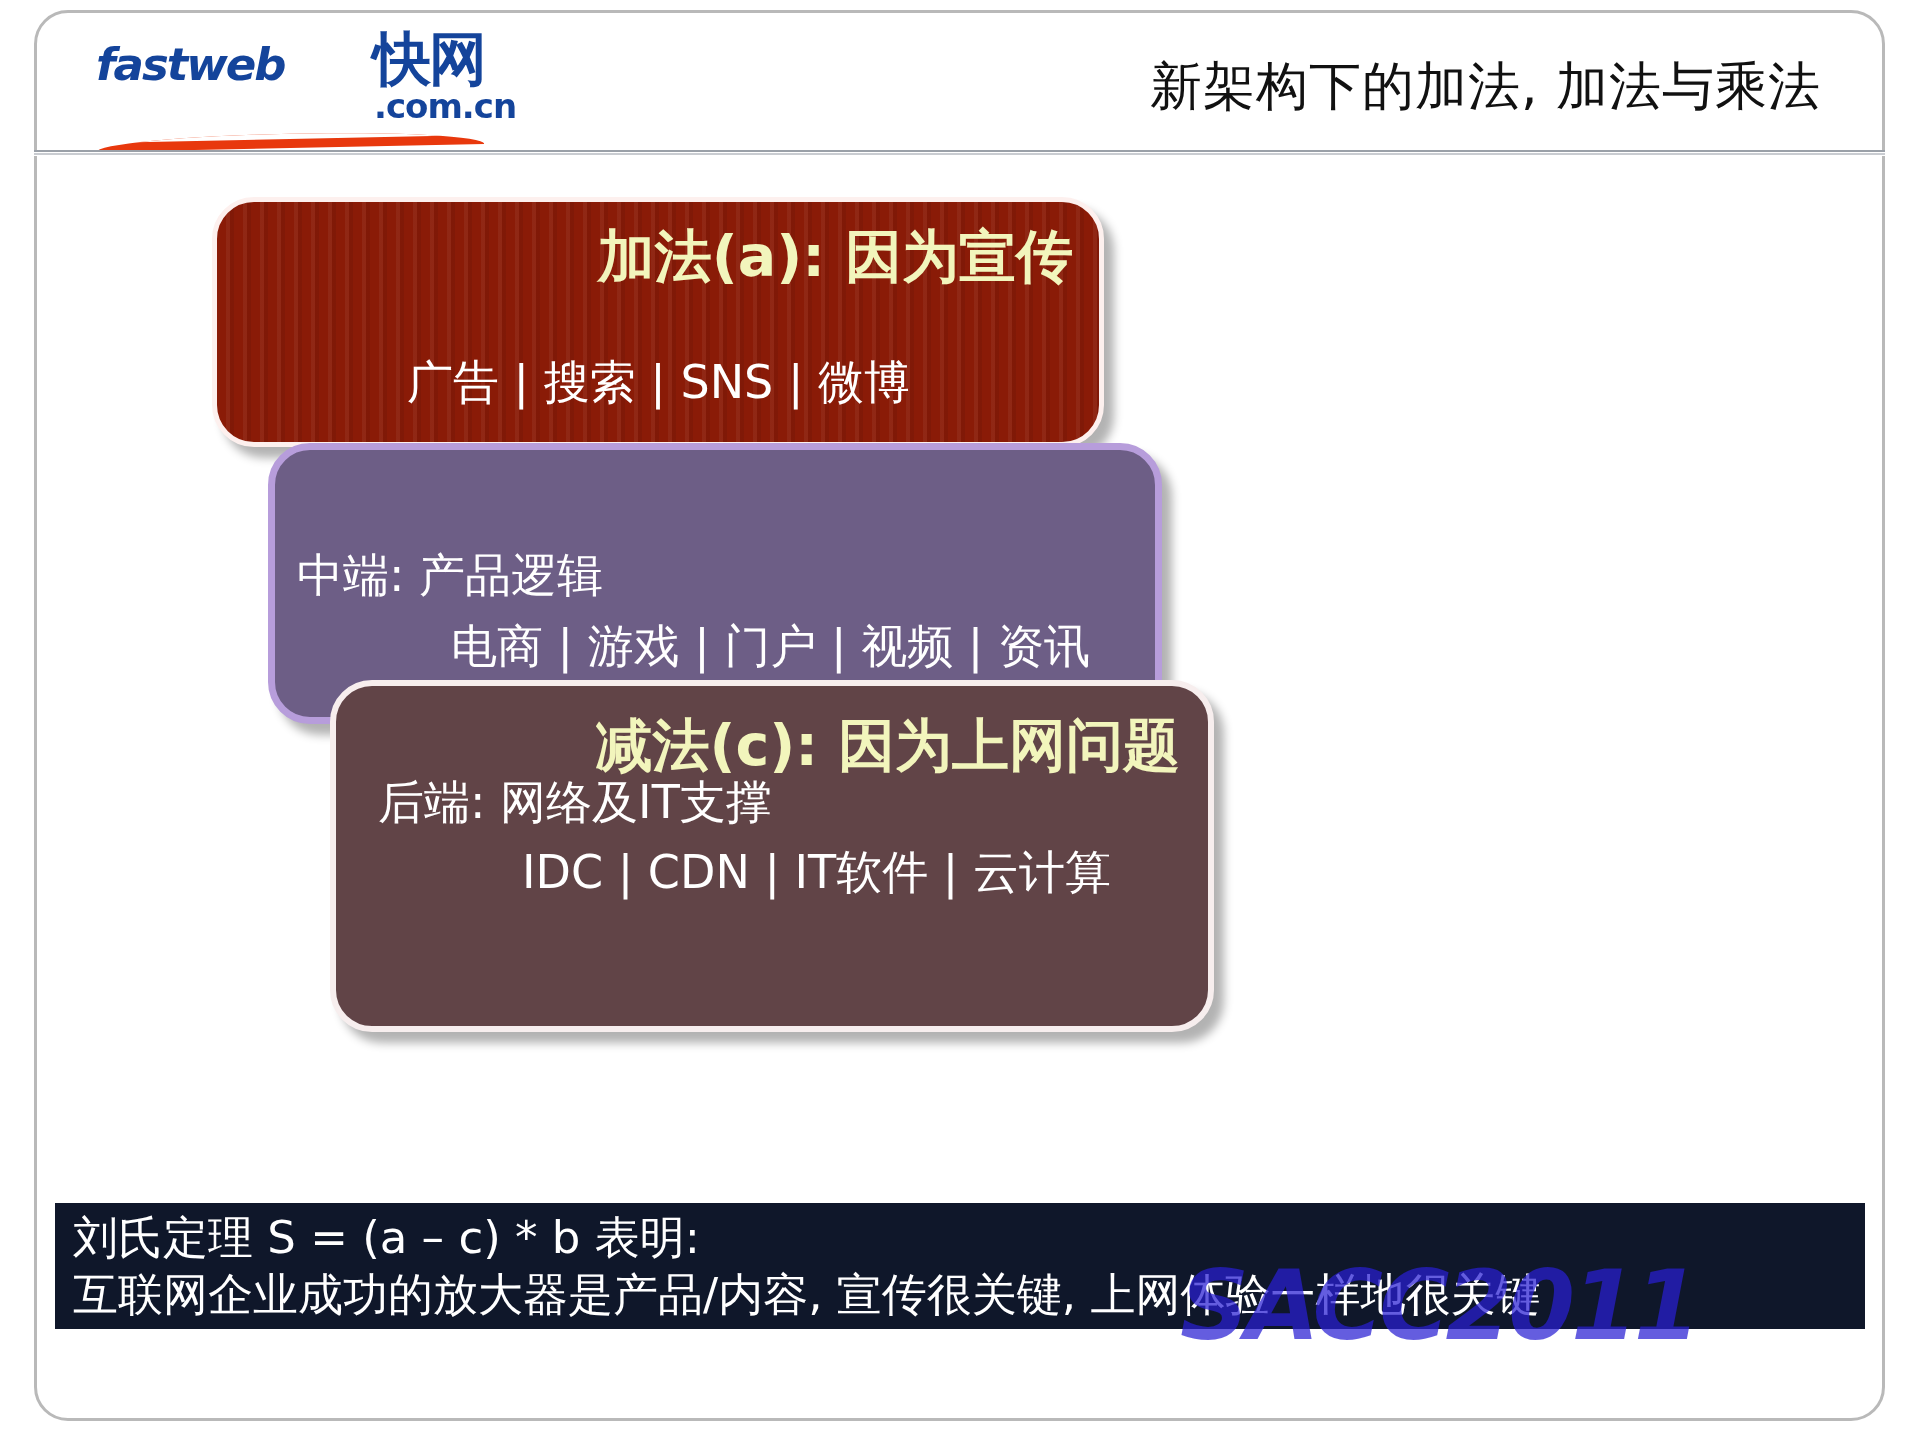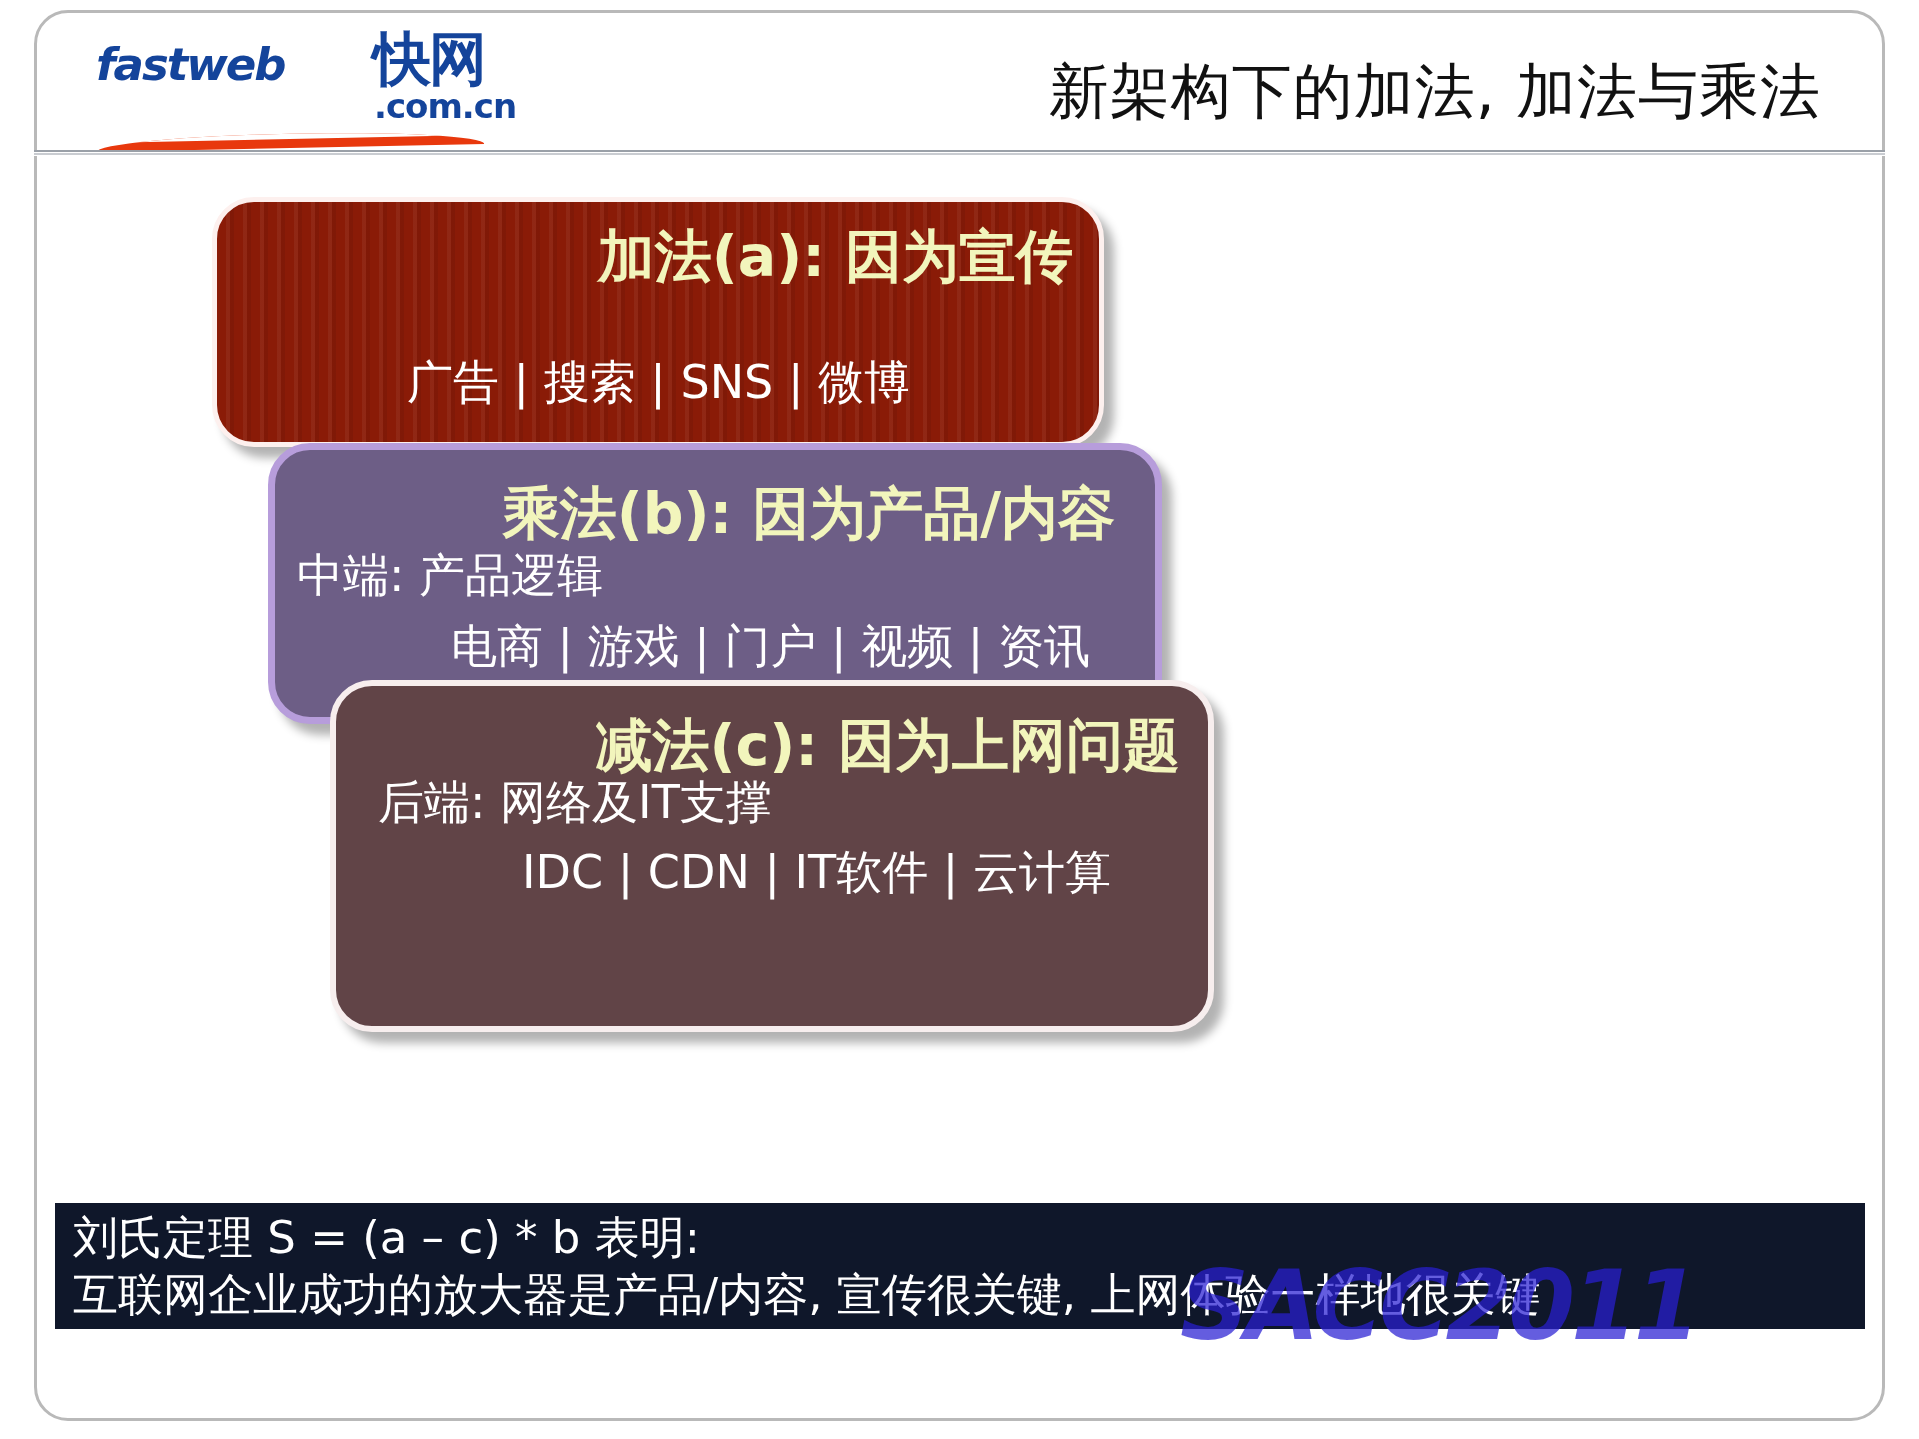--- a/index.html
+++ b/index.html
@@ -100,21 +100,21 @@
     width: 380px;
     height: 22px;
     background: #ffffff;
     border-radius: 50% / 100% 100% 0 0;
   }
 
   #slide-title {
     position: absolute;
     right: 98px;
     top: 52px;
-    font-size: 60px;
+    font-size: 52px;
     color: #111111;
     letter-spacing: 1px;
     white-space: nowrap;
     font-family: "DejaVu Sans", sans-serif;
   }
   #header-rule {
     position: absolute;
     left: 34px;
     top: 150px;
     width: 1851px;
@@ -259,21 +259,20 @@
     <div id="slide-title">新架构下的加法, 加法与乘法</div>
     <div id="header-rule"></div>
   </div>
 
   <div class="box box-shadow" id="box-a">
     <div class="box-head" id="box-a-head">加法(a): 因为宣传</div>
     <div class="box-items" id="box-a-items">广告 | 搜索 | SNS | 微博</div>
   </div>
 
   <div class="box box-shadow" id="box-b">
-    <div class="box-head" id="box-b-head">乘法(b): 因为产品/内容</div>
     <div class="box-sub" id="box-b-sub">中端: 产品逻辑</div>
     <div class="box-items" id="box-b-items">电商 | 游戏 | 门户 | 视频 | 资讯</div>
   </div>
 
   <div class="box box-shadow" id="box-c">
     <div class="box-head" id="box-c-head">减法(c): 因为上网问题</div>
     <div class="box-sub" id="box-c-sub">后端: 网络及IT支撑</div>
     <div class="box-items" id="box-c-items">IDC | CDN | IT软件 | 云计算</div>
   </div>
 

